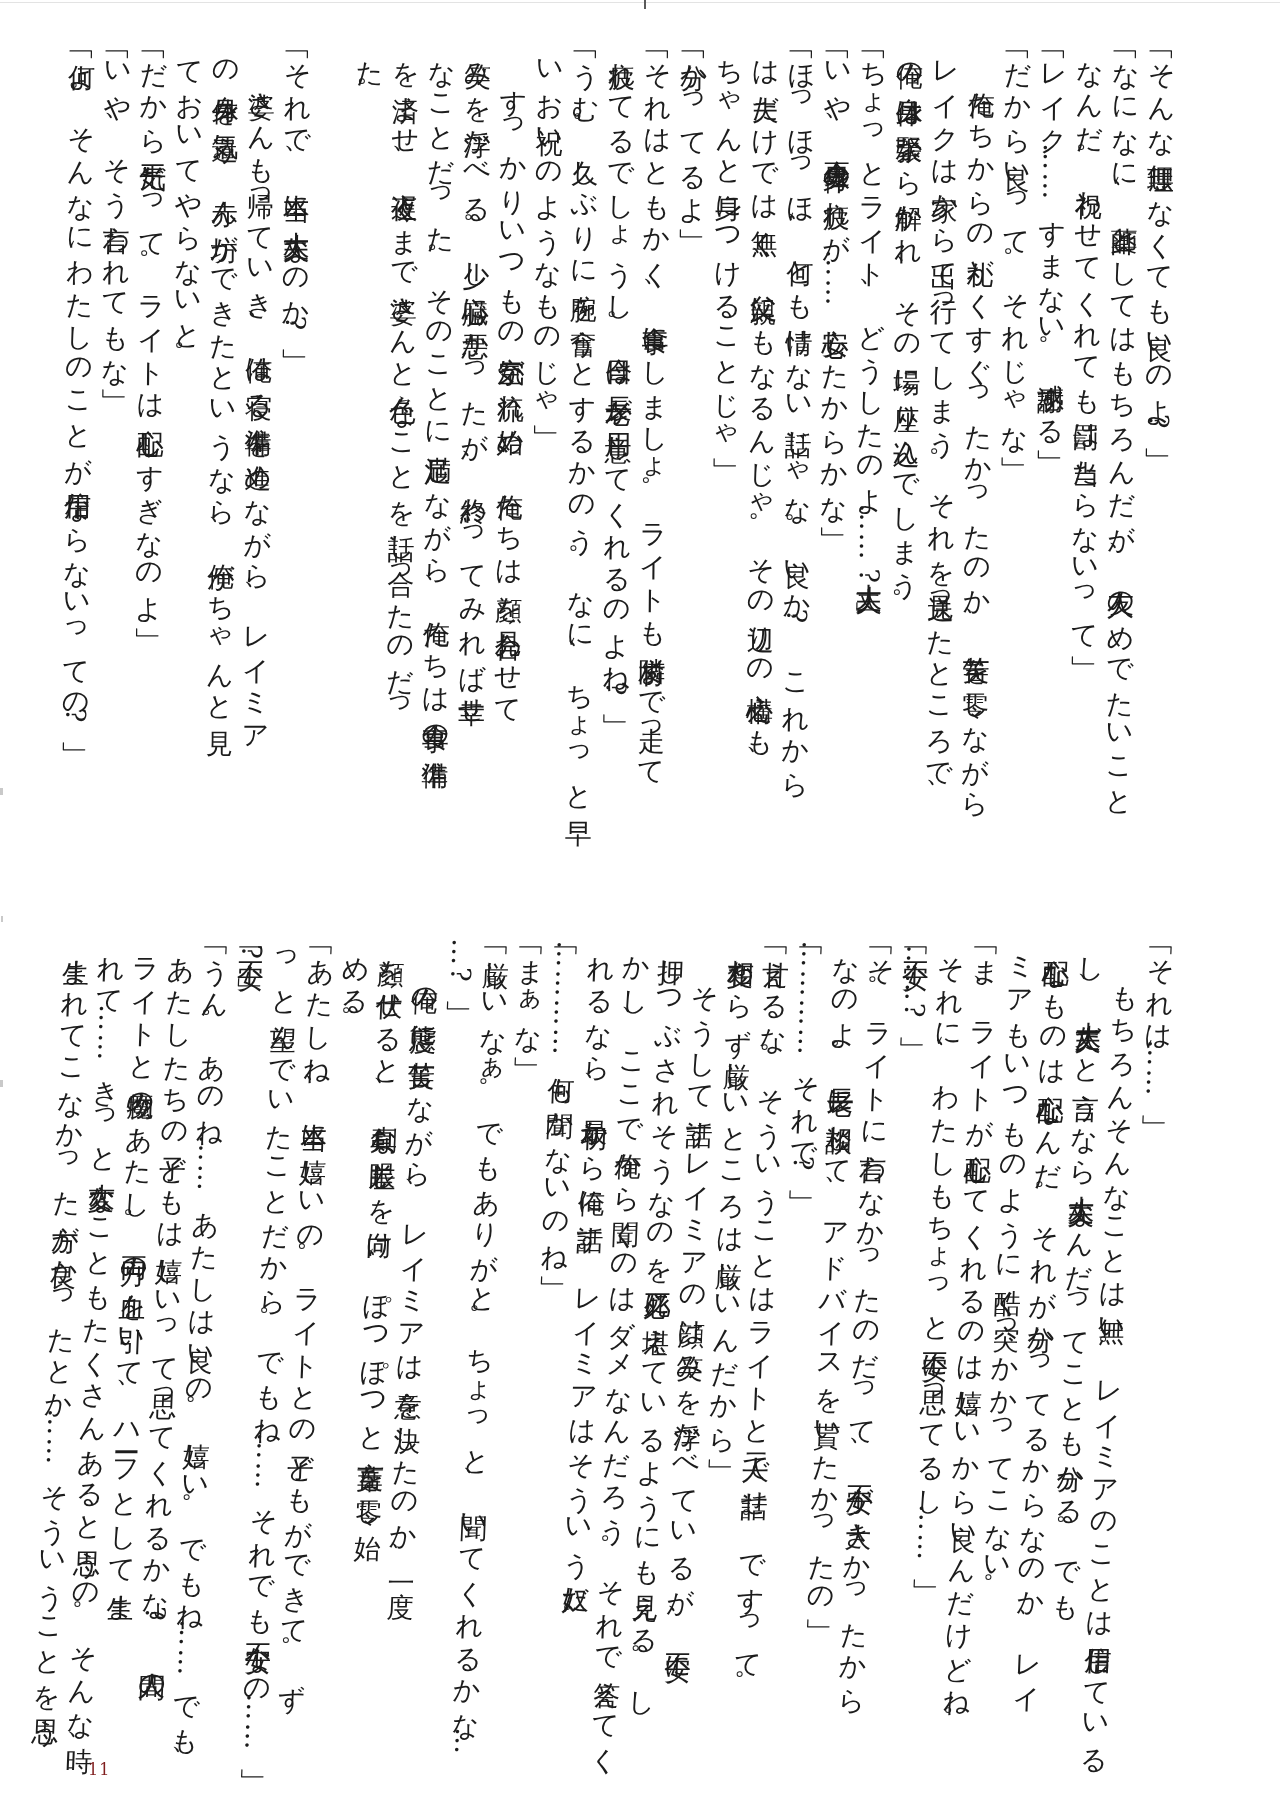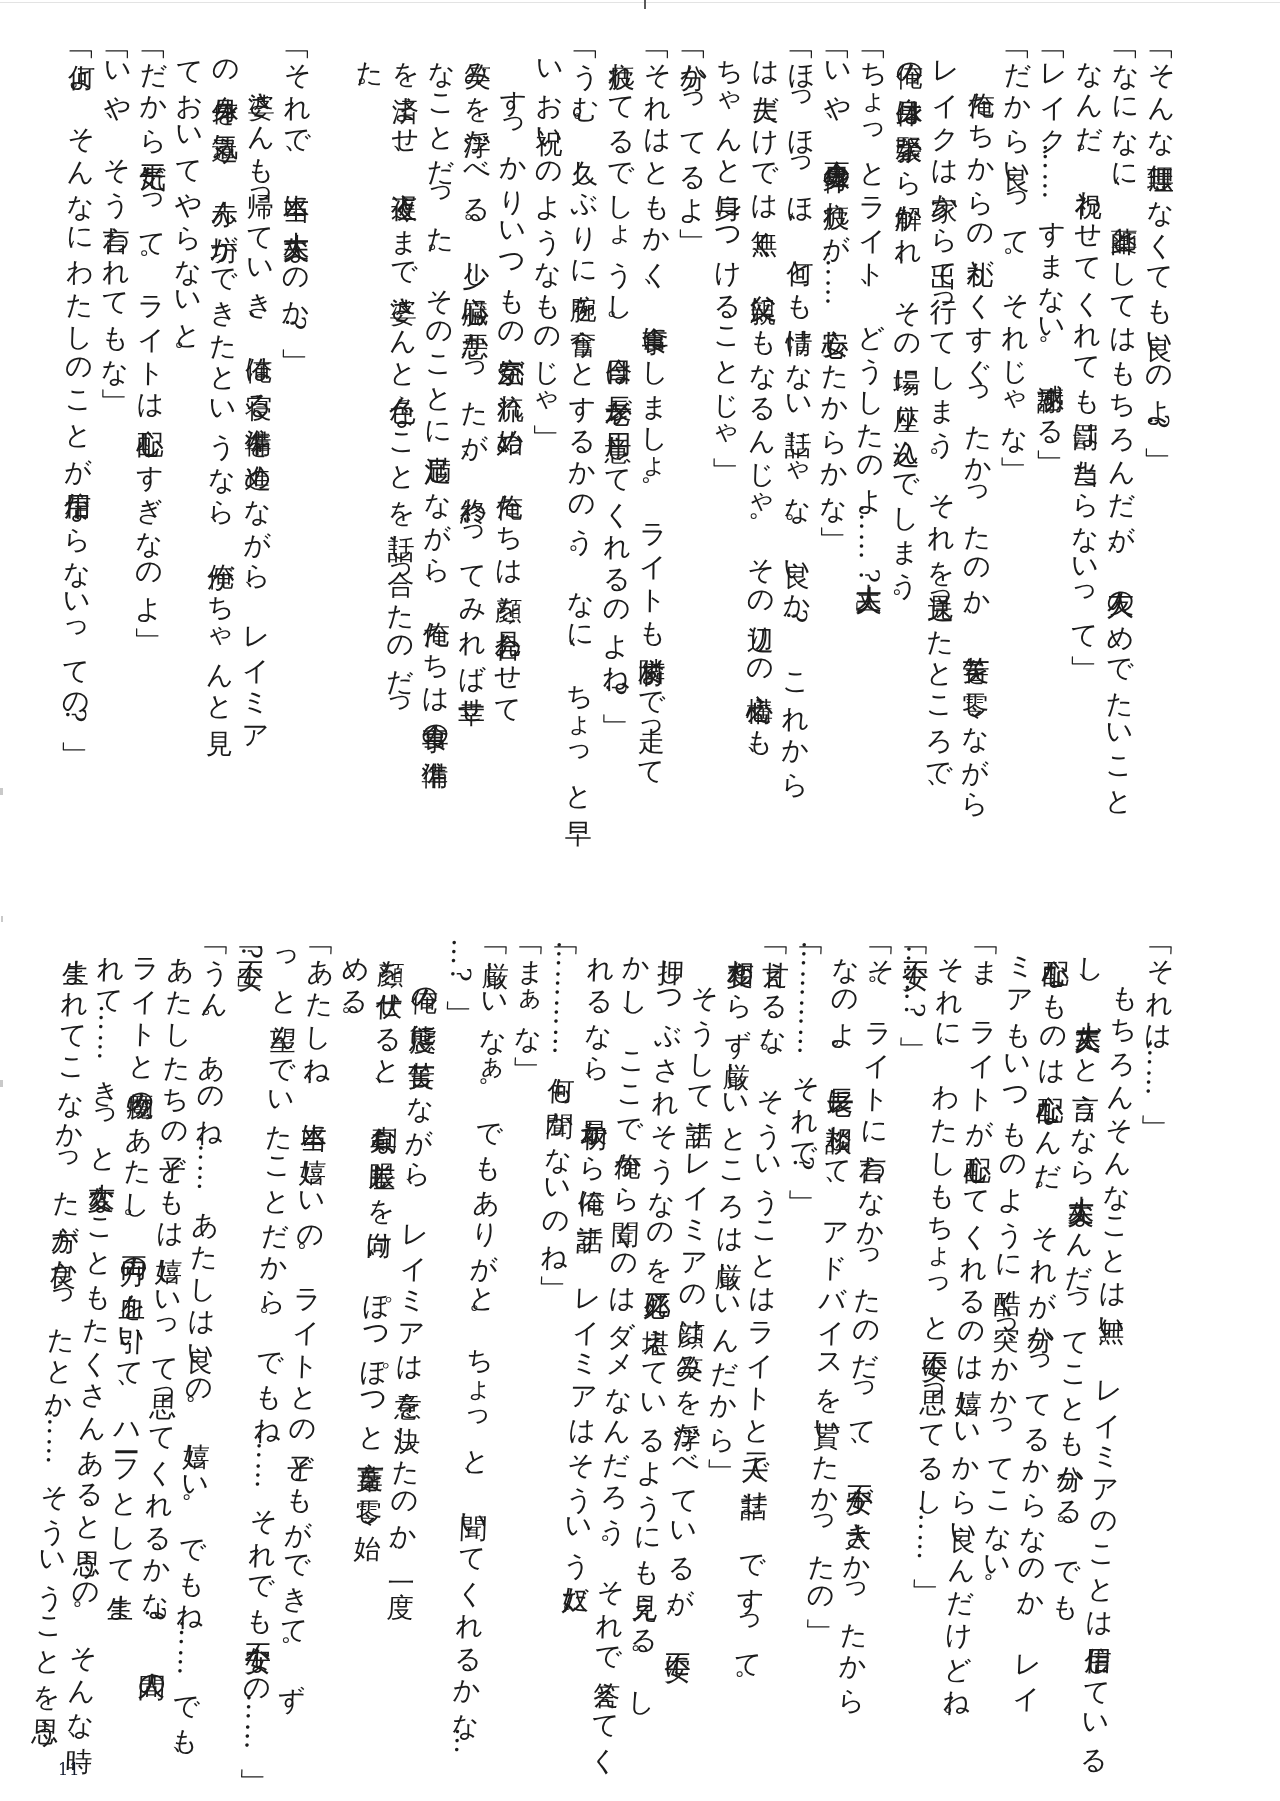--- a/index.html
+++ b/index.html
@@ -38,24 +38,24 @@
     top: 938px;
     right: 100px;
     height: 832px;
     line-height: 35px;
     transform: skewX(-2.3deg);
     transform-origin: top right;
   }
   .block-bottom .vcol { block-size: 35px; }
   .page-number {
     position: absolute;
-    left: 58px;
+    left: 88px;
     top: 1760px;
     font-size: 16px;
-    color: #0f172a;
+    color: #7f1d1d;
     letter-spacing: 1px;
   }
   .edge-line {
     position: absolute;
     top: 2px; left: 0;
     width: 1280px; height: 1px;
     background: #e3e3e3;
   }
   .edge-tick {
     position: absolute;

